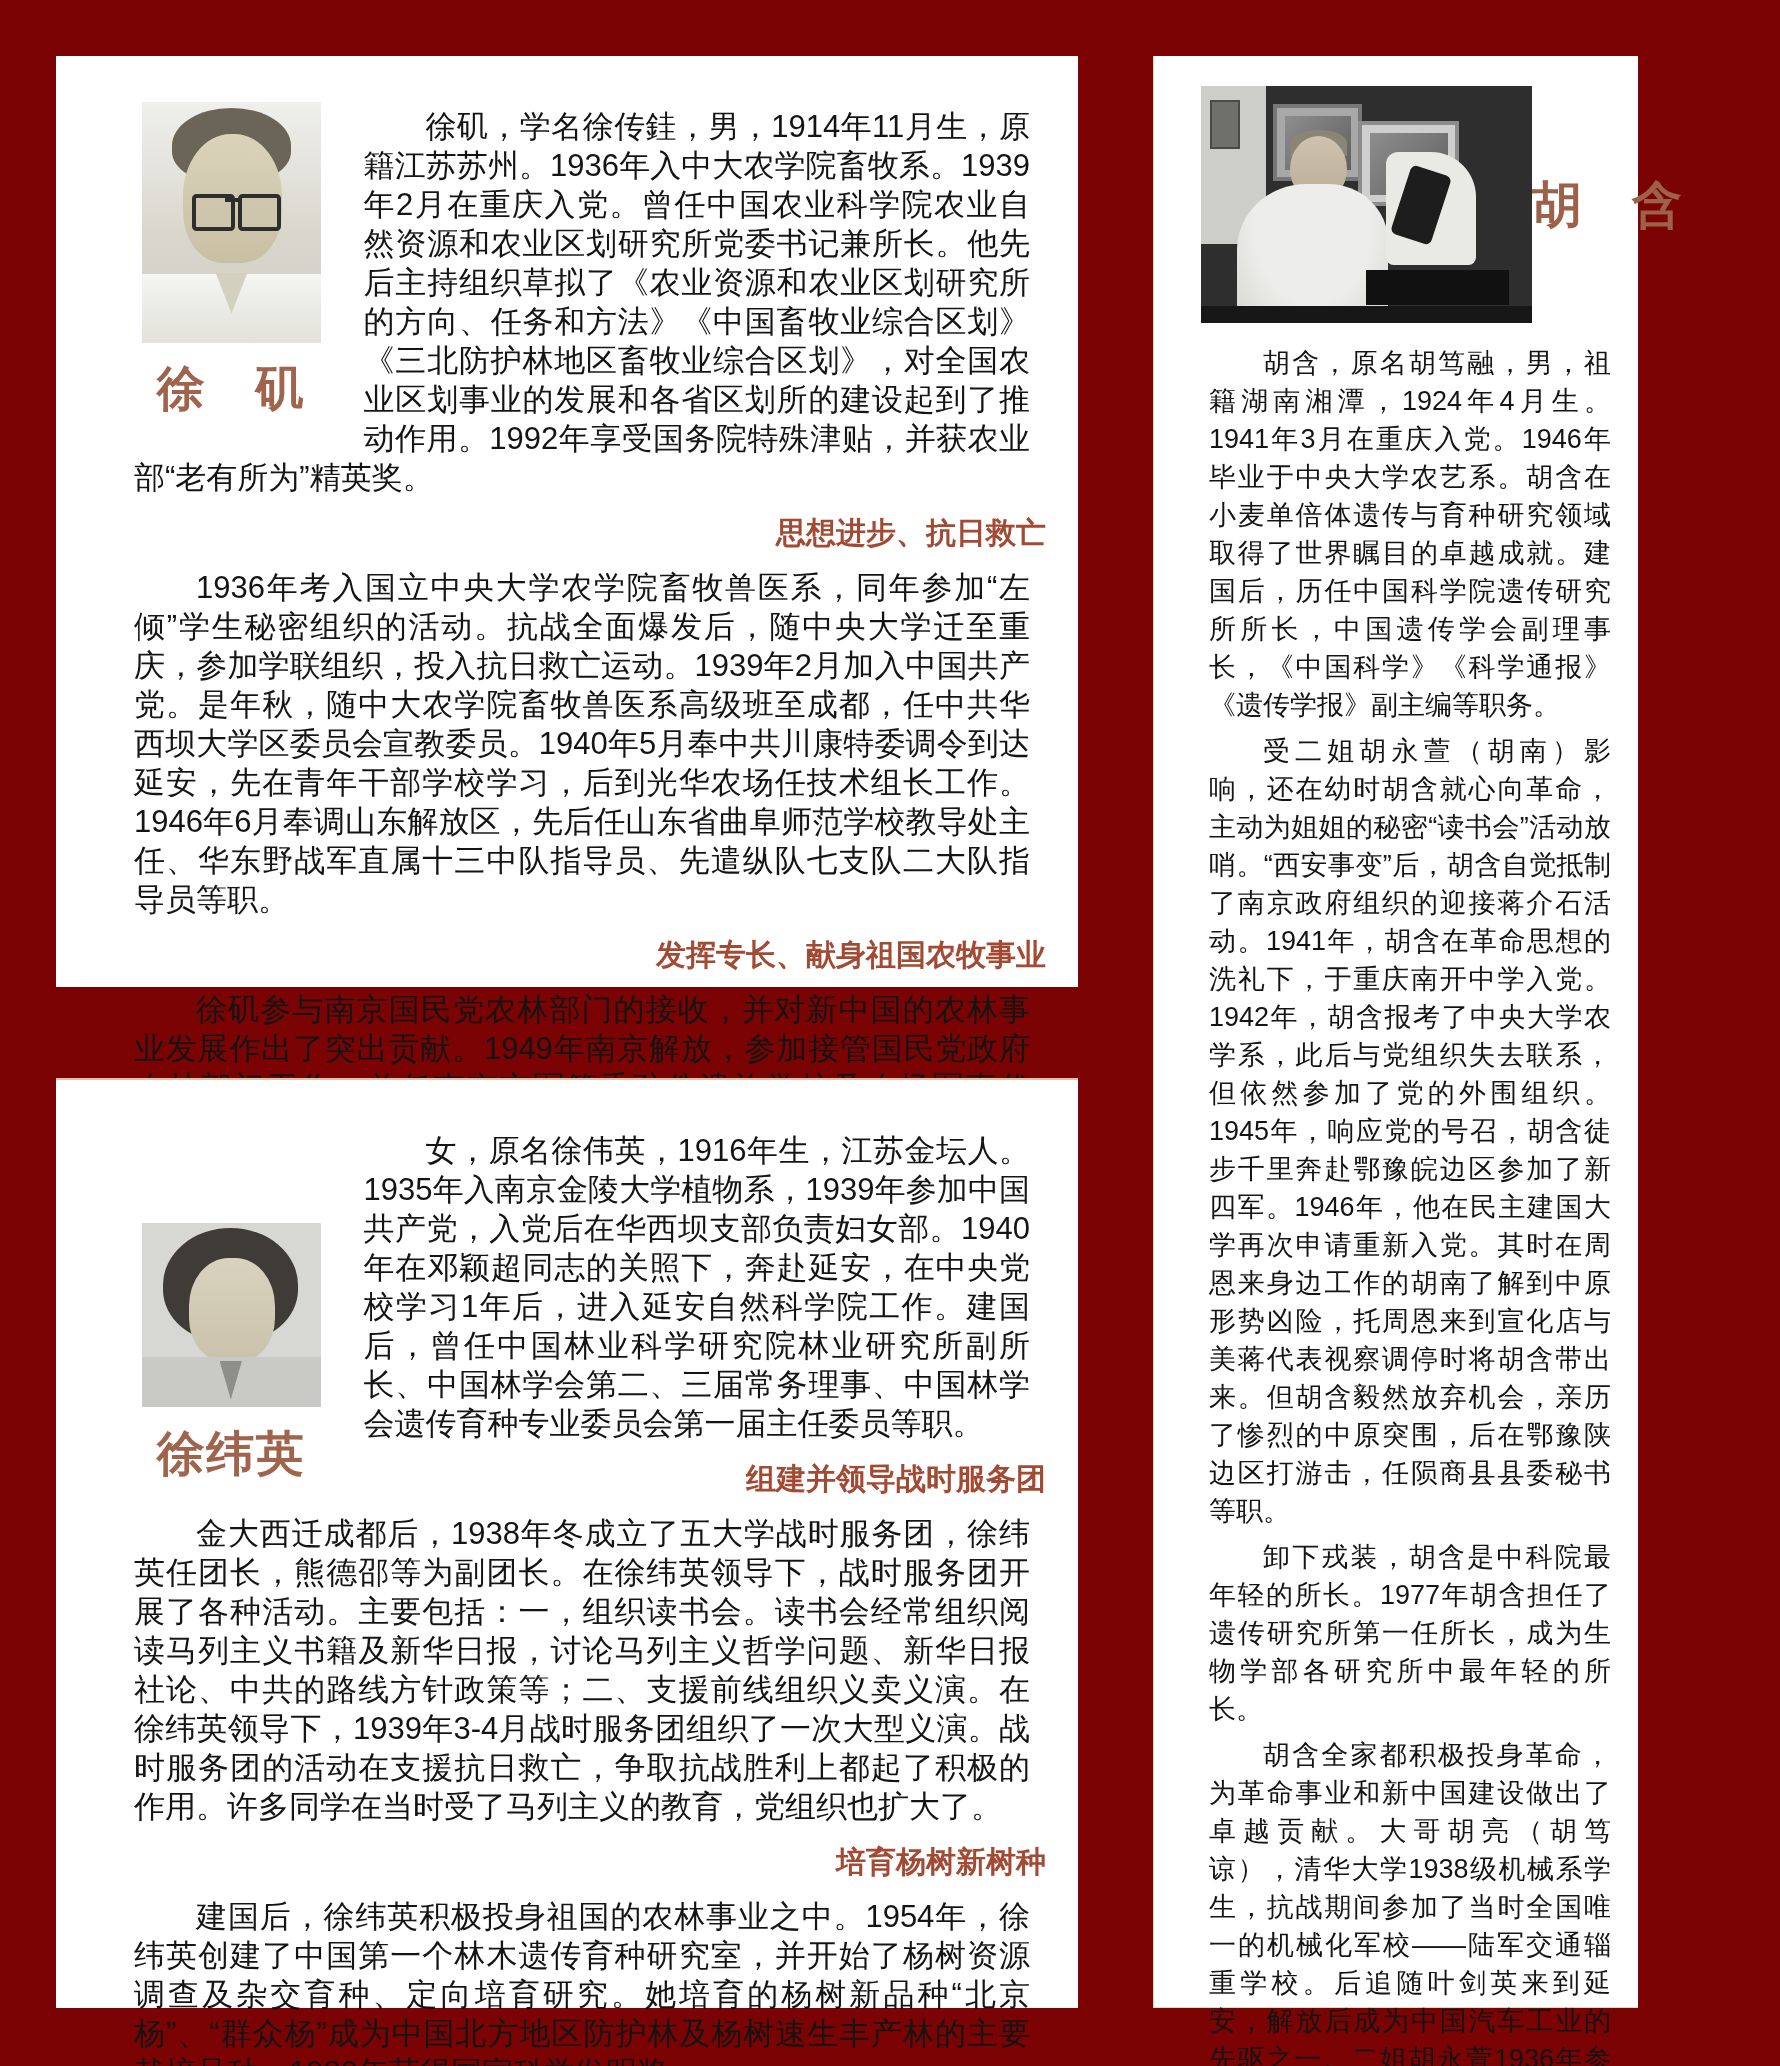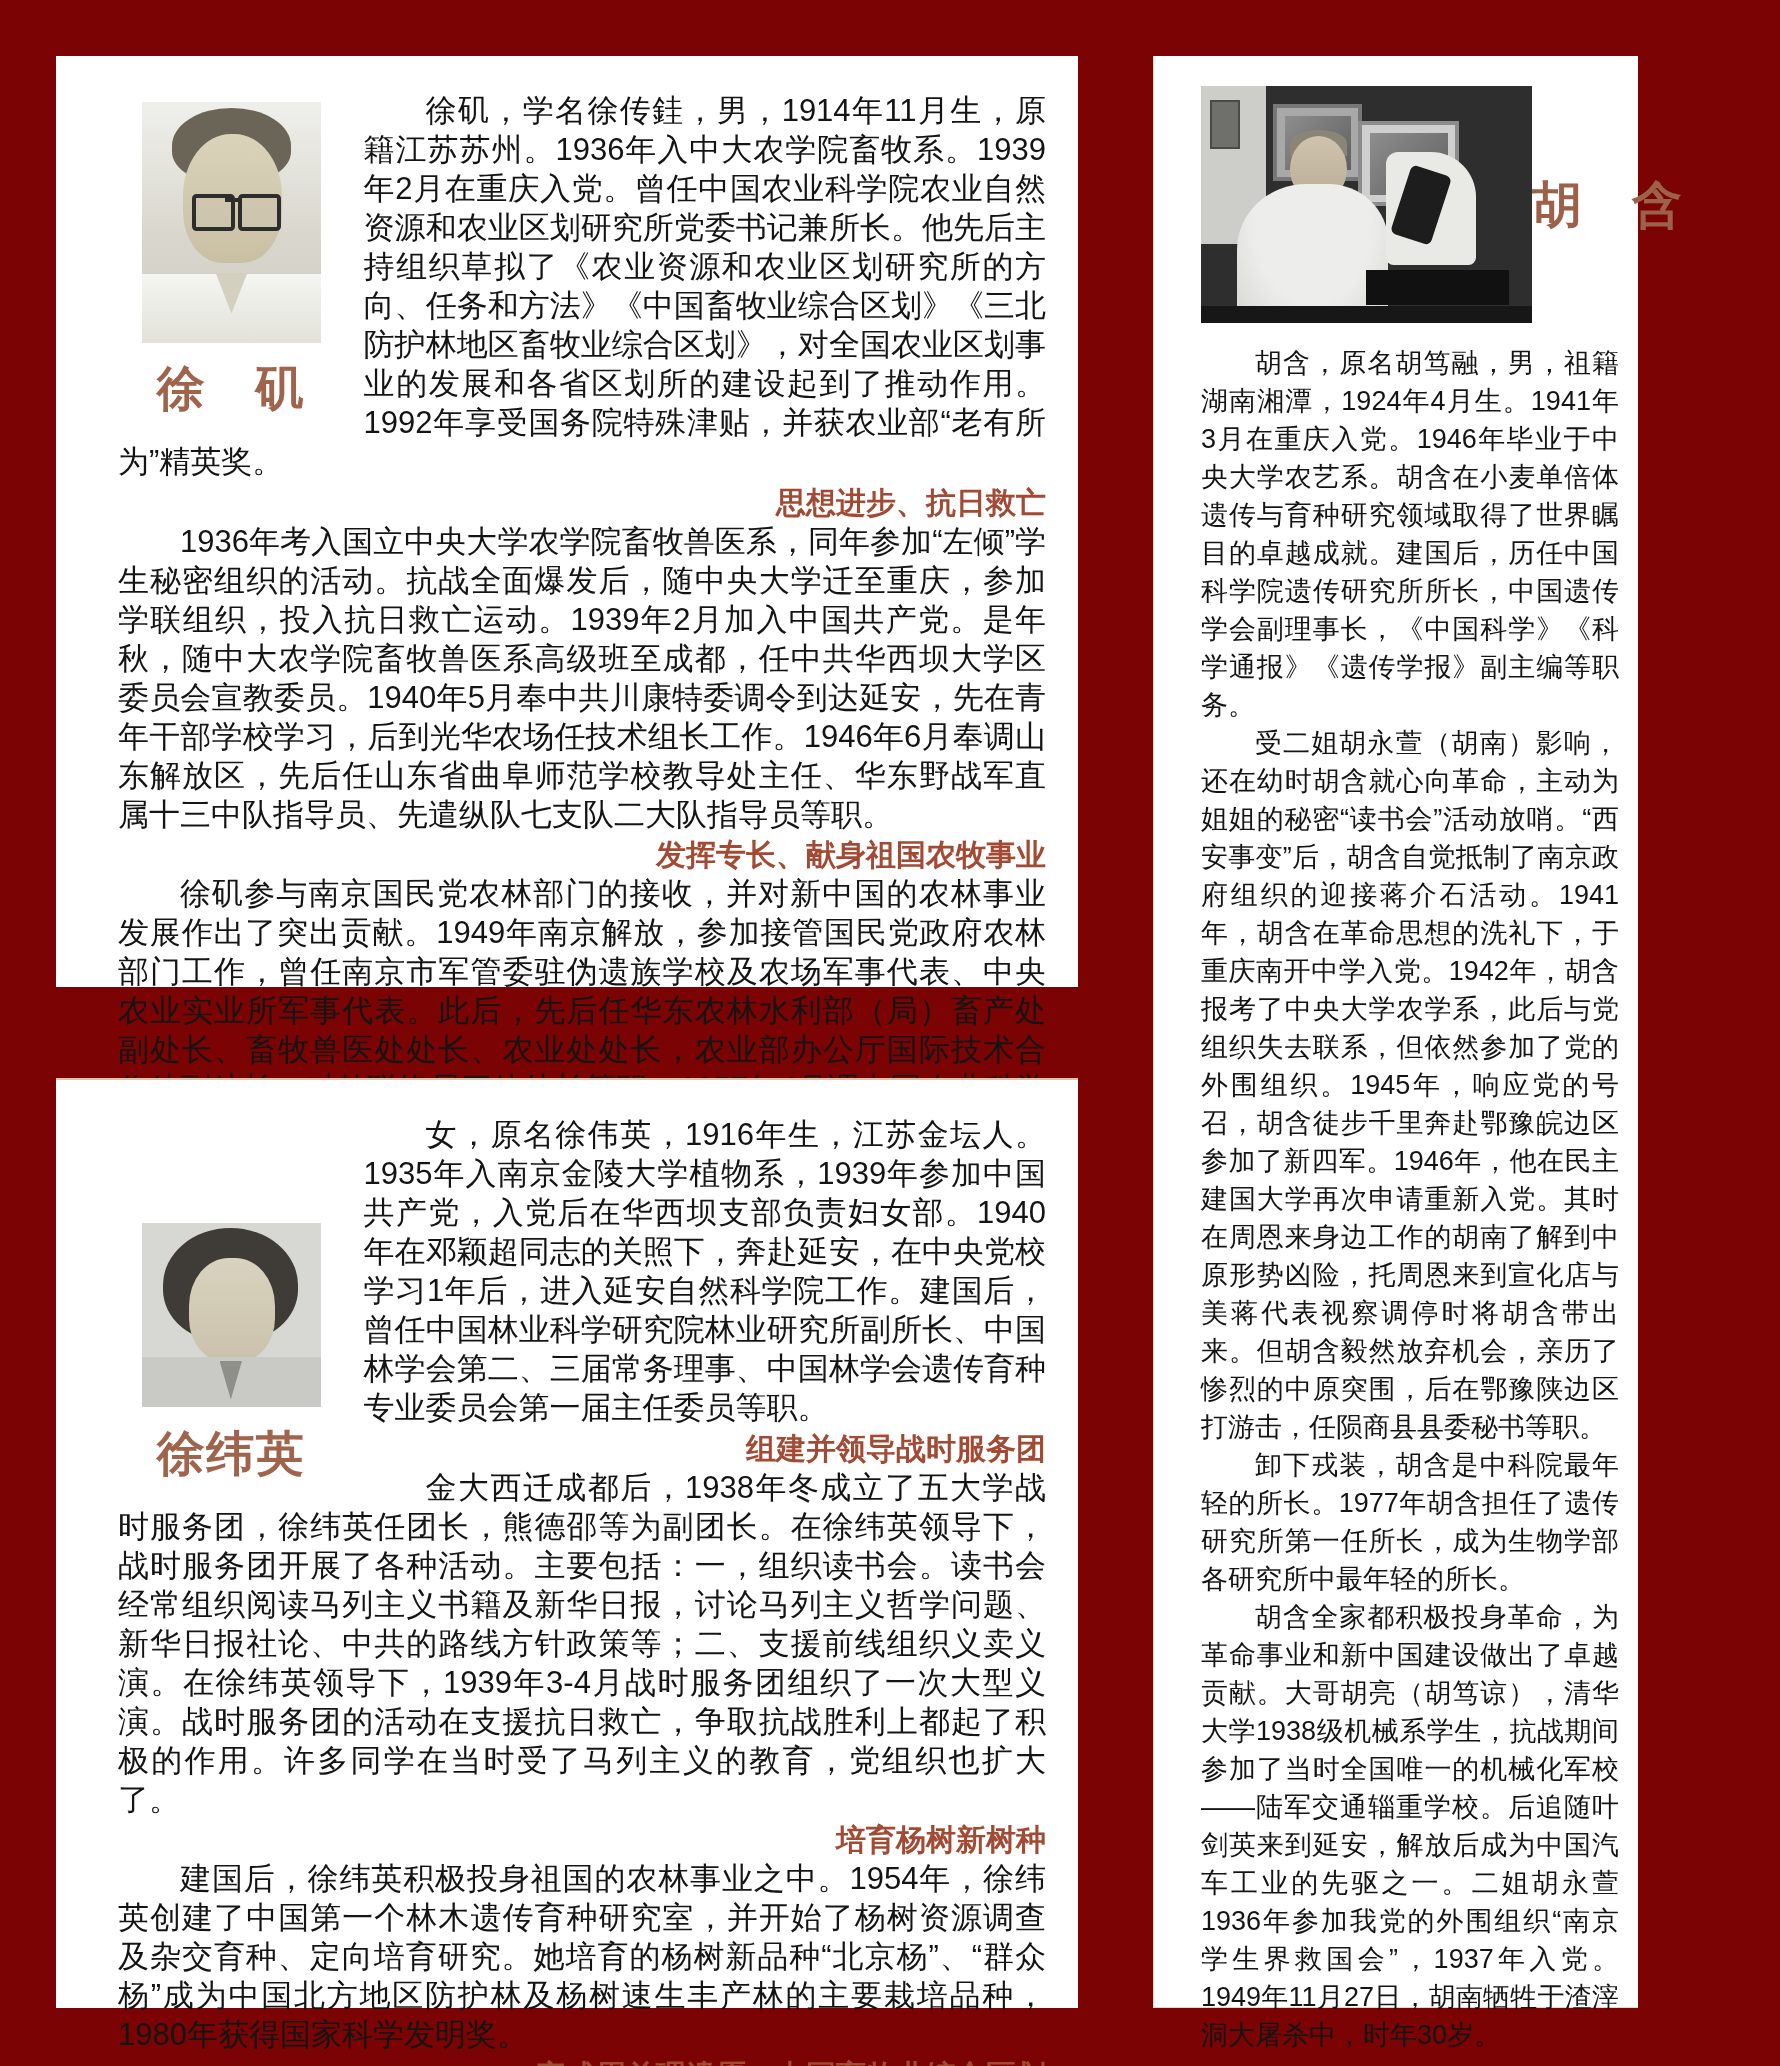--- a/index.html
+++ b/index.html
@@ -11,21 +11,21 @@
     -webkit-font-smoothing:antialiased;
   }
   .page{position:absolute;inset:0;width:1780px;height:2066px;background:#7c0303;overflow:hidden;}
   .panel{position:absolute;background:#ffffff;box-sizing:border-box;color:#141414;}
   .panel-tl{left:56px;top:56px;width:1022px;height:931px;padding:35px 32px 22.6px 62px;}
   .panel-bl{left:56px;top:1078px;width:1022px;height:930px;padding:35px 32px 22.6px 62px;border-top:2.3px solid #dcc6a9;}
   .panel-r{left:1153px;top:56px;width:485px;height:1952px;padding:30px 19px 22.6px 47px;border-left:1.5px solid #e6d6bc;border-bottom:1.5px solid #e6d6bc;}
 
   
   .panel-tl, .panel-bl{font-size:31px;line-height:39px;text-align:justify;}
-  .lead, .sec-text{margin:0;text-indent:2em;}
+  .lead, .sec-text{margin:16px;text-indent:2em;}
   .sec-heading{
     font-size:30px;line-height:39px;font-weight:bold;color:#a24a33;
     margin:1.5px 0 0 50px;text-align:right;
   }
   
   .bio-float{float:left;width:226px;margin:10.5px 19.6px 7.5px 0;text-align:center;}
   .panel-bl .bio-float{margin-top:108px;}
   .bio-name{
     margin-top:19.6px;font-size:48px;line-height:54px;font-weight:bold;
     color:#a0644c;white-space:nowrap;letter-spacing:1.5px;
@@ -57,21 +57,21 @@
   .lab-monitor-b{position:absolute;left:157px;top:35px;width:93px;height:77px;background:#cfcfcf;border:4.5px solid #8c8c8c;}
   .lab-screen{position:absolute;inset:7.5px;background:linear-gradient(135deg,#8e8e8e,#5f5f5f);}
   .lab-head{position:absolute;left:89px;top:50px;width:57px;height:66px;background:linear-gradient(#cfc3ae,#b9ad96);border-radius:50%;}
   .lab-hair{position:absolute;left:89px;top:44px;width:57px;height:25.6px;background:#8b8578;border-radius:50% 50% 0 0;}
   .lab-coat{position:absolute;left:36px;top:98px;width:151px;height:143px;background:radial-gradient(ellipse at 50% 25%,#ededeb 55%,#d5d5d1);border-radius:46% 40% 0 0;}
   .lab-scope-arm{position:absolute;right:56px;top:66px;width:90px;height:113px;background:#e9e9e5;border-radius:12px 45px 7.5px 7.5px;}
   .lab-scope-dark{position:absolute;right:90px;top:83px;width:42px;height:72px;background:#1d1d1d;border-radius:6px;transform:rotate(18deg);}
   .lab-base{position:absolute;right:22.6px;bottom:18px;width:143px;height:35px;background:#111;}
   .lab-desk{position:absolute;left:0;bottom:0;width:100%;height:16.6px;background:#171717;}
   .r-name{flex:1;text-align:center;font-size:50px;font-weight:bold;color:#9c6148;white-space:nowrap;}
-  .r-para{margin:0;text-indent:2em;}
+  .r-para{margin:8px;text-indent:2em;}
 
   
   .doc-scan{position:relative;width:482px;height:366px;margin-top:44px;overflow:hidden;transform:rotate(.3deg);
     background:linear-gradient(160deg,#cdc2a9 0%,#c3b89e 55%,#cbc0a6 100%);}
   .doc-title{position:absolute;top:18px;left:0;width:100%;text-align:center;
     font-family:"Liberation Serif","DejaVu Serif",serif;font-weight:bold;
     font-size:25.6px;letter-spacing:10.5px;color:#3e362a;text-indent:10.5px;}
   .doc-serial{position:absolute;top:9px;left:39px;font-size:17.3px;color:#4e4635;letter-spacing:1.5px;}
   .doc-number{position:absolute;top:50px;left:30px;font-size:14px;color:#4e4635;}
   .doc-table{position:absolute;left:25.6px;top:77px;right:21px;bottom:48px;border:1.5px solid rgba(95,80,52,.8);

